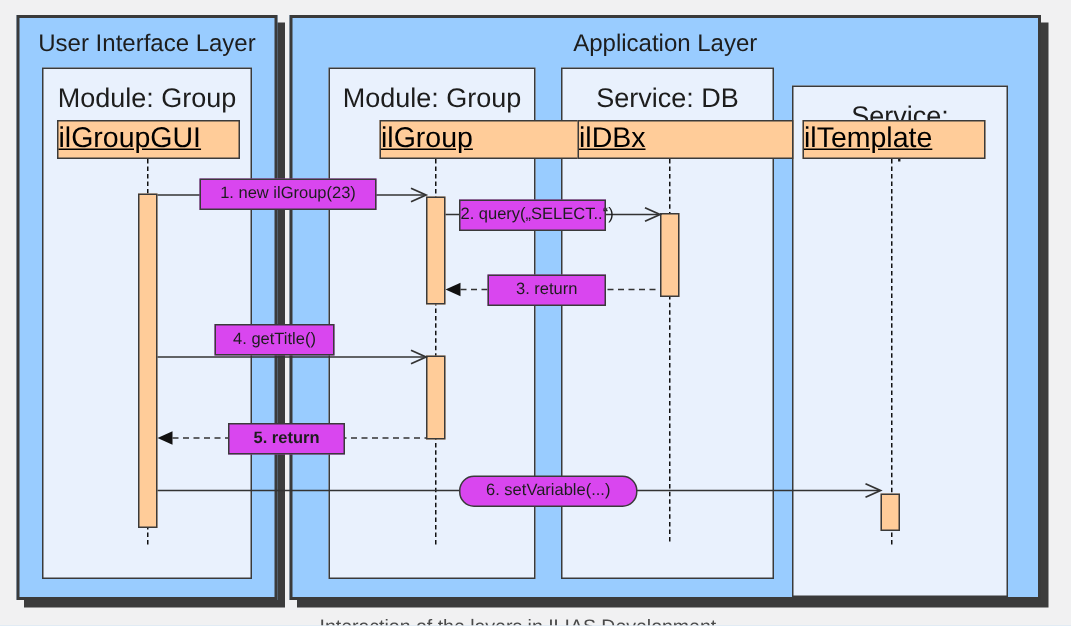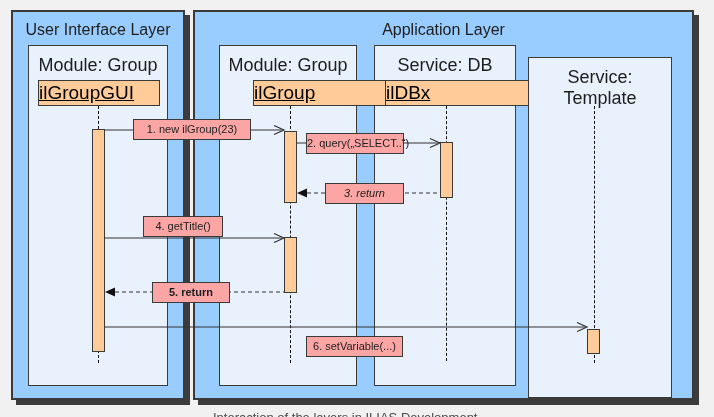--- a/index.html
+++ b/index.html
@@ -13,21 +13,21 @@
 
   .objbox{position:absolute;height:26px;background:#ffcc99;border:1px solid #3a3a3a;box-sizing:border-box;
           text-align:left;line-height:24px;font-size:19px;color:#000000;text-decoration:underline;}
 
   .lifeline{position:absolute;width:0;border-left:1px dashed #111;}
 
   .activation{position:absolute;width:13px;background:#ffcc99;border:1px solid #3a3a3a;box-sizing:border-box;}
 
   #arrows{position:absolute;left:0;top:0;pointer-events:none;}
 
-  .msg-label{position:absolute;height:21px;background:#fca5a5;border:1px solid #3a3a3a;box-sizing:border-box;
+  .msg-label{position:absolute;height:21px;background:#d946ef;border:1px solid #3a3a3a;box-sizing:border-box;
              text-align:center;line-height:19px;font-size:11px;color:#1d1d1d;white-space:nowrap;}
 
   .caption{position:absolute;left:213px;top:410px;font-size:13px;color:#4a4a4a;white-space:nowrap;}
 </style>
 </head>
 <body>
 
 <div id="canvas">
 
   <div class="layer" style="left:11px;top:10px;width:174px;height:390px;">
@@ -51,20 +51,21 @@
   </div>
 
   <div class="lifeline" style="left:98px;top:106px;height:257px;"></div>
   <div class="lifeline" style="left:290px;top:106px;height:257px;"></div>
   <div class="lifeline" style="left:446px;top:106px;height:255px;"></div>
   <div class="lifeline" style="left:594px;top:106px;height:257px;"></div>
 
   <div class="objbox" style="left:38px;top:80px;width:122px;">ilGroupGUI</div>
   <div class="objbox" style="left:229px;top:80px;width:142px;margin-left:24px;">ilGroup</div>
   <div class="objbox" style="left:385px;top:80px;width:144px;">ilDBx</div>
+  <div class="objbox" style="left:535px;top:80px;width:122px;">ilTemplate</div>
 
   <div class="activation" style="left:92px;top:129px;height:223px;"></div>
   <div class="activation" style="left:284px;top:131px;height:72px;"></div>
   <div class="activation" style="left:440px;top:142px;height:56px;"></div>
   <div class="activation" style="left:284px;top:237px;height:56px;"></div>
   <div class="activation" style="left:587px;top:329px;height:25px;"></div>
 
   <svg id="arrows" width="714" height="417">
 
     <line x1="105" y1="130" x2="283" y2="130" stroke="#333" stroke-width="1"></line>
@@ -81,19 +82,19 @@
 
     <line x1="115" y1="292" x2="284" y2="292" stroke="#333" stroke-width="1" stroke-dasharray="4,3"></line>
     <polygon points="105,292 115,287.5 115,296.5" fill="#111"></polygon>
 
     <line x1="105" y1="327" x2="586" y2="327" stroke="#333" stroke-width="1"></line>
     <polyline points="577,322.5 587,327 577,331.5" fill="none" stroke="#333" stroke-width="1.2"></polyline>
   </svg>
 
   <div class="msg-label" style="left:133px;top:119px;width:118px;">1. new ilGroup(23)</div>
   <div class="msg-label" style="left:306px;top:133px;width:98px;">2. query(„SELECT..“)</div>
-  <div class="msg-label" style="left:325px;top:183px;width:79px;font-style:italic;">3. return</div>
+  <div class="msg-label" style="left:325px;top:183px;width:79px;">3. return</div>
   <div class="msg-label" style="left:143px;top:216px;width:80px;">4. getTitle()</div>
   <div class="msg-label" style="left:152px;top:282px;width:78px;font-weight:bold;">5. return</div>
-  <div class="msg-label" style="left:306px;top:336px;width:97px;">6. setVariable(...)</div>
+  <div class="msg-label" style="left:306px;top:317px;width:119px;border-radius:10px;">6. setVariable(...)</div>
 
   <div class="caption">Interaction of the layers in ILIAS Development</div>
 </div>
 
 </body></html>

